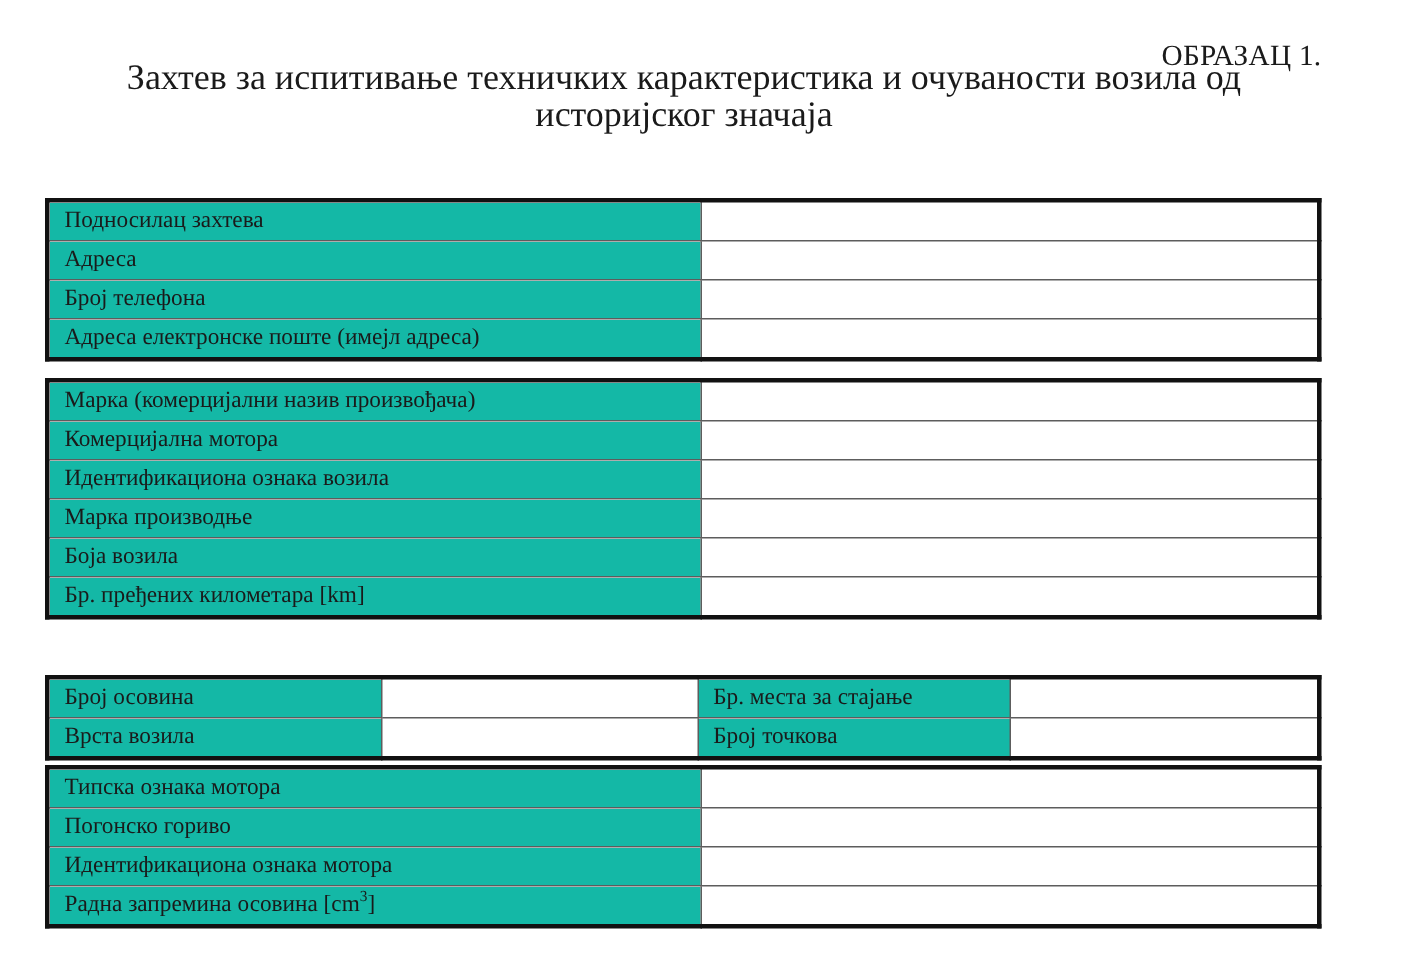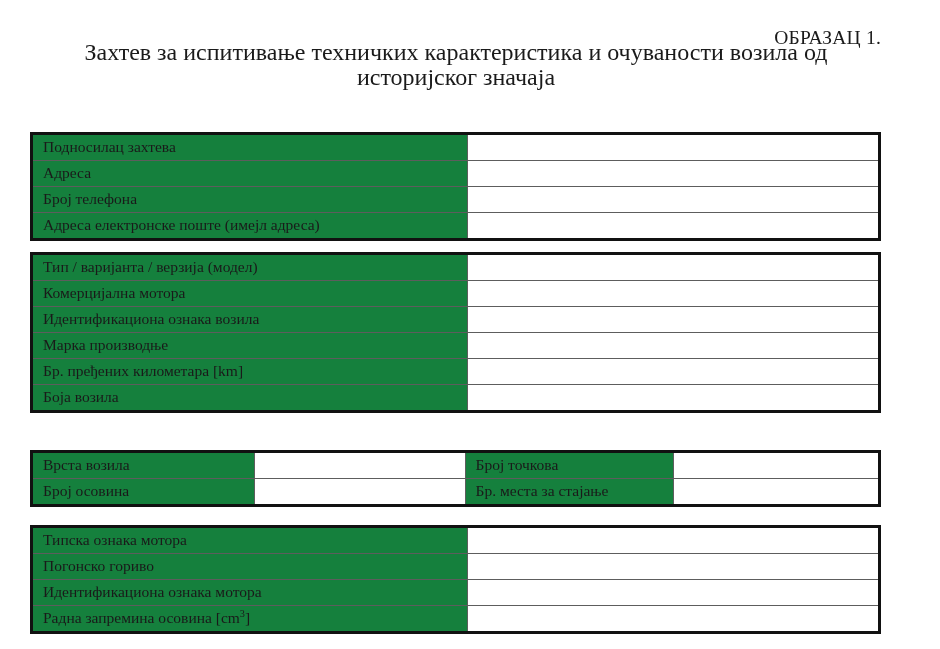--- a/index.html
+++ b/index.html
@@ -60,40 +60,40 @@
     border: 1px solid #5d5d5d;
     height: 24px;
     padding: 0 0 1px 10px;
     font-size: 15.5px;
     line-height: 18px;
     vertical-align: middle;
     overflow: hidden;
     white-space: nowrap;
   }
   .lbl {
-    background: #15803d;
+    background: #14b8a6;
   }
   .val {
     background: #ffffff;
   }
   .blank {
     background: #f0f0f0;
   }
 
   sup {
     font-size: 0.66em;
     vertical-align: super;
     line-height: 0;
   }
 
   
   #tbl-applicant { top: 132px; }
   #tbl-vehicle   { top: 252px; }
   #tbl-axles     { top: 450px; }
-  #tbl-engine    { top: 525px; }
+  #tbl-engine    { top: 510px; }
 </style>
 </head>
 <body>
 
 <div class="page">
 
   <div class="form-no">ОБРАЗАЦ 1.</div>
 
   <div class="doc-title">Захтев за испитивање техничких карактеристика и очуваности возила од историјског значаја</div>
 
@@ -122,64 +122,64 @@
     </tbody>
   </table>
 
   <table class="tbl" id="tbl-vehicle">
     <colgroup>
         <col style="width:434px">
         <col style="width:411px">
       </colgroup>
     <tbody>
       <tr>
-        <td class="lbl">Тип / варијанта / верзија (модел)</td>
+        <td class="lbl">Марка (комерцијални назив произвођача)</td>
         <td class="val"></td>
       </tr>
       <tr>
         <td class="lbl">Комерцијална мотора</td>
         <td class="val"></td>
       </tr>
       <tr>
         <td class="lbl">Идентификациона ознака возила</td>
         <td class="val"></td>
       </tr>
       <tr>
         <td class="lbl">Марка производње</td>
         <td class="val"></td>
       </tr>
       <tr>
+        <td class="lbl">Боја возила</td>
+        <td class="val"></td>
+      </tr>
+      <tr>
         <td class="lbl">Бр. пређених километара [km]</td>
-        <td class="val"></td>
-      </tr>
-      <tr>
-        <td class="lbl">Боја возила</td>
         <td class="val"></td>
       </tr>
     </tbody>
   </table>
 
   <table class="tbl" id="tbl-axles">
     <colgroup>
       <col style="width:222px">
         <col style="width:210px">
       <col style="width:208px">
         <col style="width:205px">
     </colgroup>
     <tbody>
       <tr>
+        <td class="lbl">Број осовина</td>
+        <td class="val"></td>
+        <td class="lbl">Бр. места за стајање</td>
+        <td class="val"></td>
+      </tr>
+      <tr>
         <td class="lbl">Врста возила</td>
         <td class="val"></td>
         <td class="lbl">Број точкова</td>
-        <td class="val"></td>
-      </tr>
-      <tr>
-        <td class="lbl">Број осовина</td>
-        <td class="val"></td>
-        <td class="lbl">Бр. места за стајање</td>
         <td class="val"></td>
       </tr>
     </tbody>
   </table>
 
   <table class="tbl" id="tbl-engine">
     <colgroup>
         <col style="width:434px">
         <col style="width:411px">
       </colgroup>

